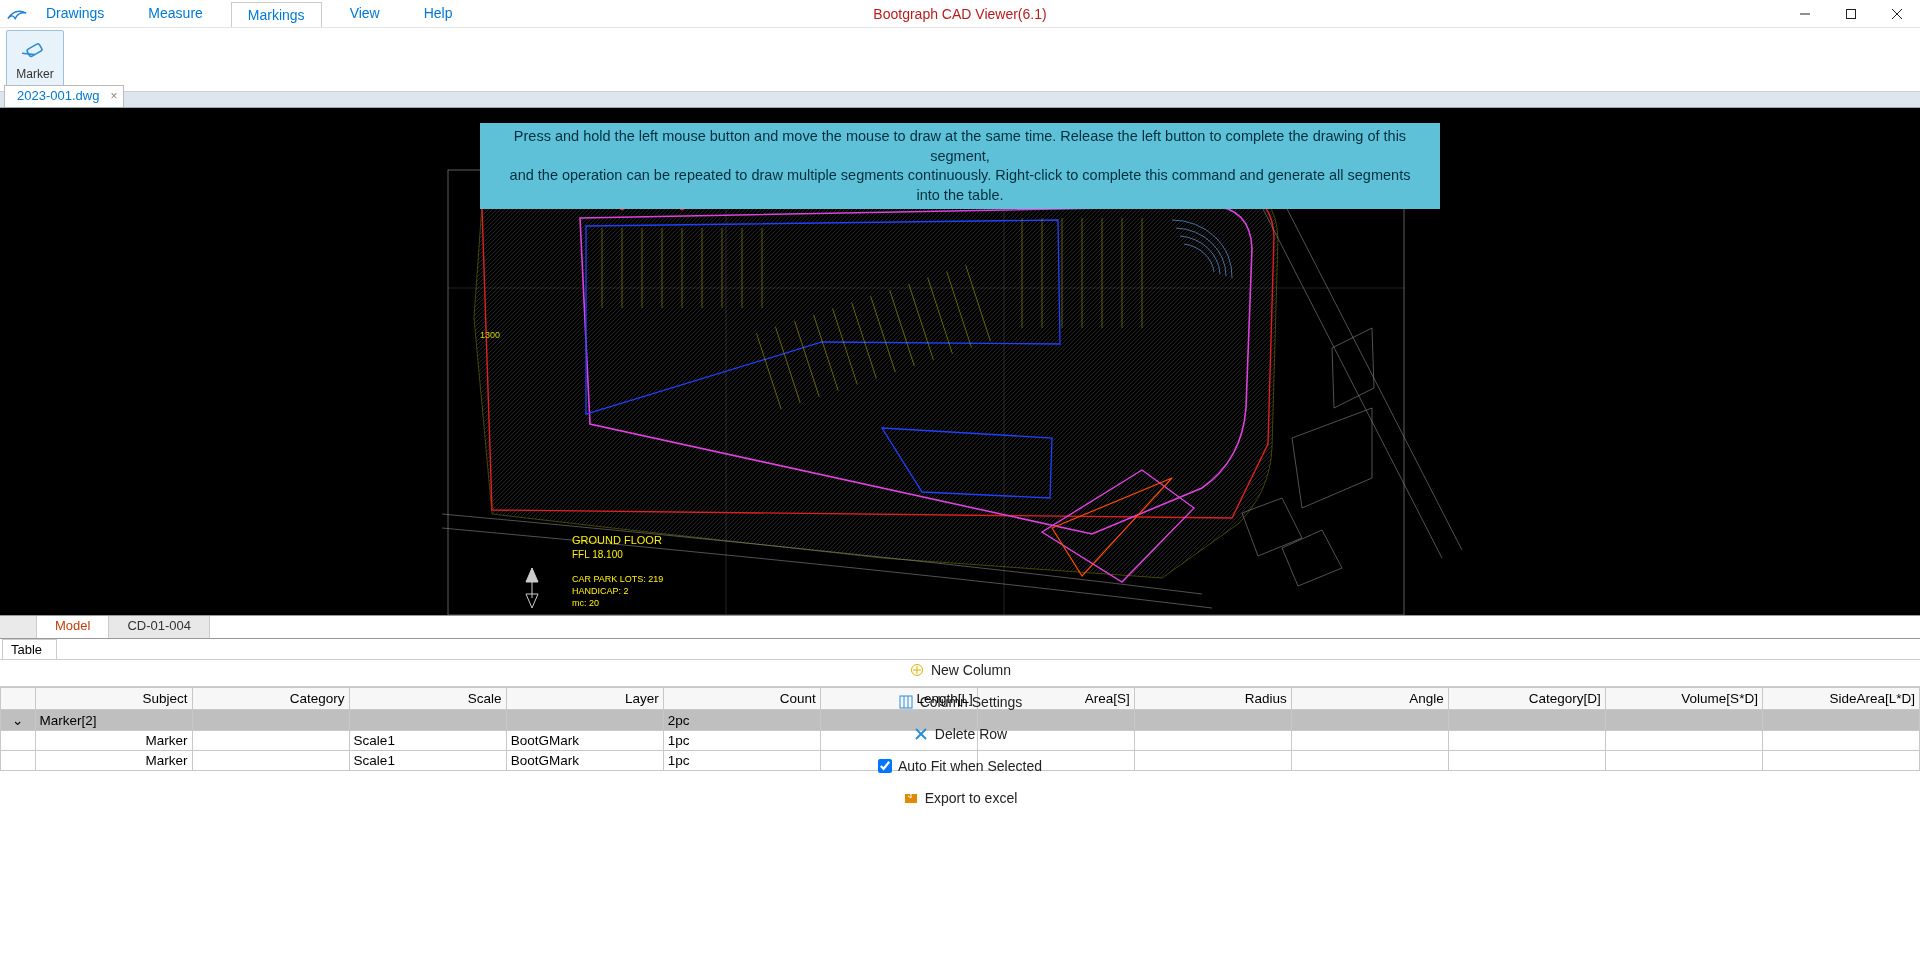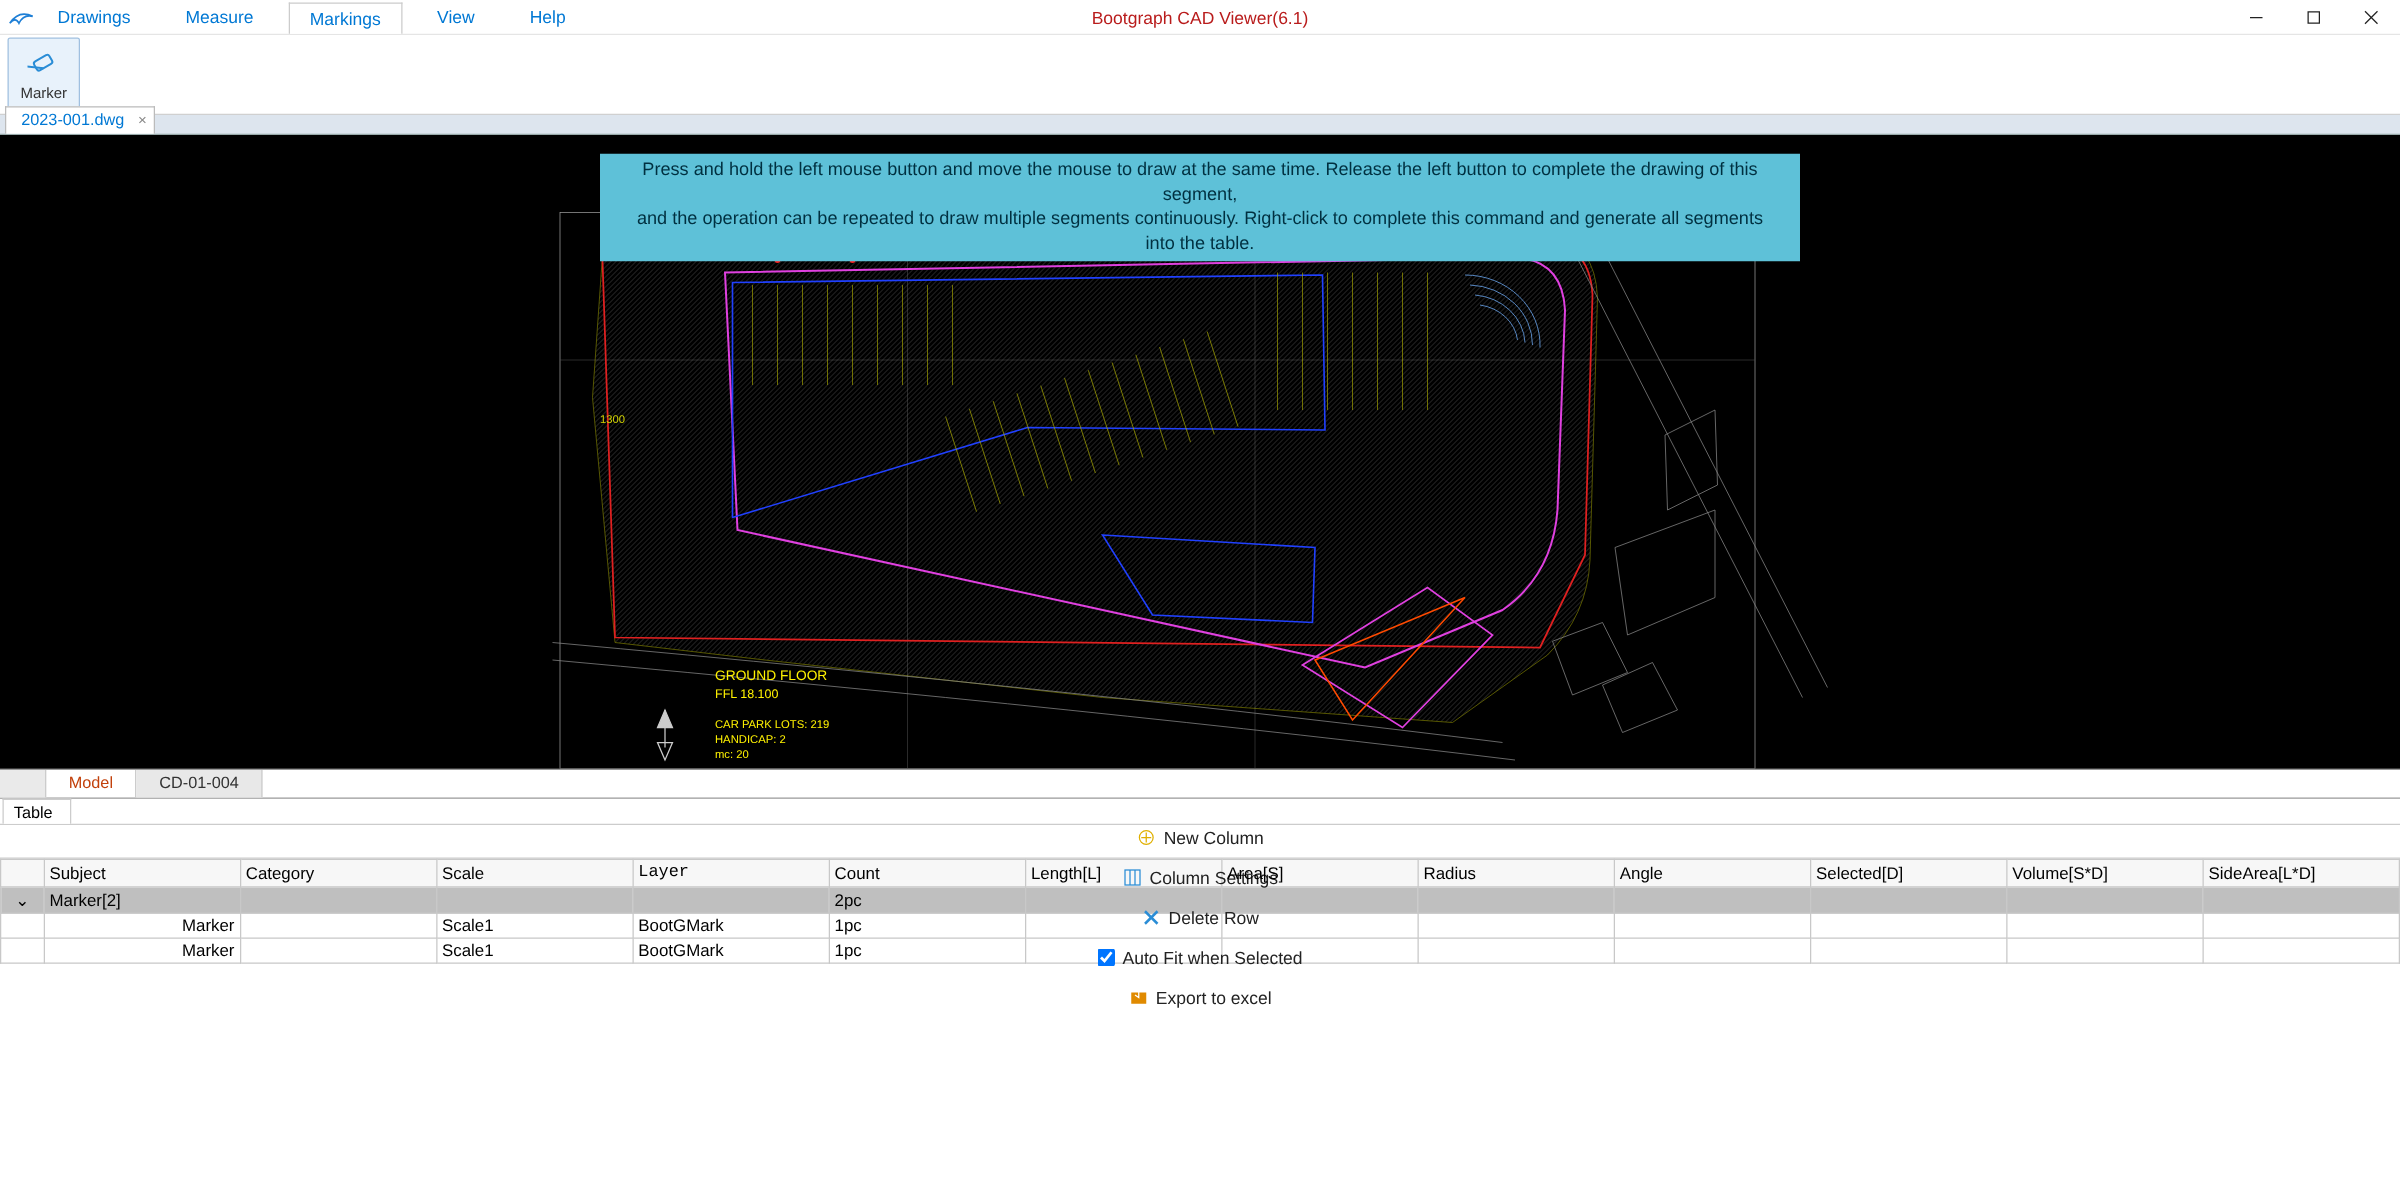--- a/index.html
+++ b/index.html
@@ -40,29 +40,29 @@
 
   
   .table-panel { border-top:1px solid #999; }
   .table-tab { display:inline-block; font-size:13px; padding:2px 14px 2px 8px; border:1px solid #ccc; border-bottom:none; background:#fff; margin-left:2px;}
   .table-toolbar { height:28px; border-top:1px solid #ccc; border-bottom:1px solid #ccc; background:#fff; display:flex; align-items:center; padding:0 6px; gap:12px;flex-direction:column;}
   .tool-btn { display:flex; align-items:center; gap:6px; font-size:14px; color:#222; padding:2px 4px; }
   .tool-btn .ico { width:16px; height:16px; display:inline-flex; align-items:center; justify-content:center; }
   .tool-btn input[type=checkbox]{ width:14px; height:14px;}
 
   .grid { border-collapse: collapse; width:100%; font-size:13.5px; }
-  .grid th { background:#f7f7f7; border:1px solid #c8c8c8; font-weight:normal; padding:3px 4px; text-align:left; height:22px;}
+  .grid th { background:#f7f7f7; border:1px solid #c8c8c8; font-weight:normal; padding:3px 4px; text-align:right; height:22px;}
   .grid td { border:1px solid #c8c8c8; padding:2px 4px; height:20px; }
   .grid .expander-col{ width:22px; text-align:center; background:#f7f7f7;}
   .grid tr.group-row td{ background:#bfbfbf; }
   .grid tr.data-row td{ background:#fff; }
   .col-subject  { width:100px; }
   .col-category { width:100px; }
   .col-scale    { width:100px; }
-  .col-layer    { width:100px;font-family:Liberation Mono, monospace; }
+  .col-layer    { width:100px; }
   .col-count    { width:100px; }
   .col-length   { width:100px; }
   .col-area     { width:100px; }
   .col-radius   { width:100px; }
   .col-angle    { width:100px; }
   .col-thick    { width:100px; }
   .col-volume   { width:100px; }
   .col-sidearea { width:100px; }
 </style>
 </head>
@@ -304,21 +304,21 @@
         <th class="expander-col"></th>
         <th class="col-subject">Subject</th>
         <th class="col-category">Category</th>
         <th class="col-scale">Scale</th>
         <th class="col-layer">Layer</th>
         <th class="col-count">Count</th>
         <th class="col-length">Length[L]</th>
         <th class="col-area">Area[S]</th>
         <th class="col-radius">Radius</th>
         <th class="col-angle">Angle</th>
-        <th class="col-thick">Selected[D]</th>
+        <th class="col-thick">Category[D]</th>
         <th class="col-volume">Volume[S*D]</th>
         <th class="col-sidearea">SideArea[L*D]</th>
       </tr>
     </thead>
     <tbody>
       <tr class="group-row">
         <td class="expander-col">⌄</td>
         <td>Marker[2]</td>
         <td></td>
           <td></td>

